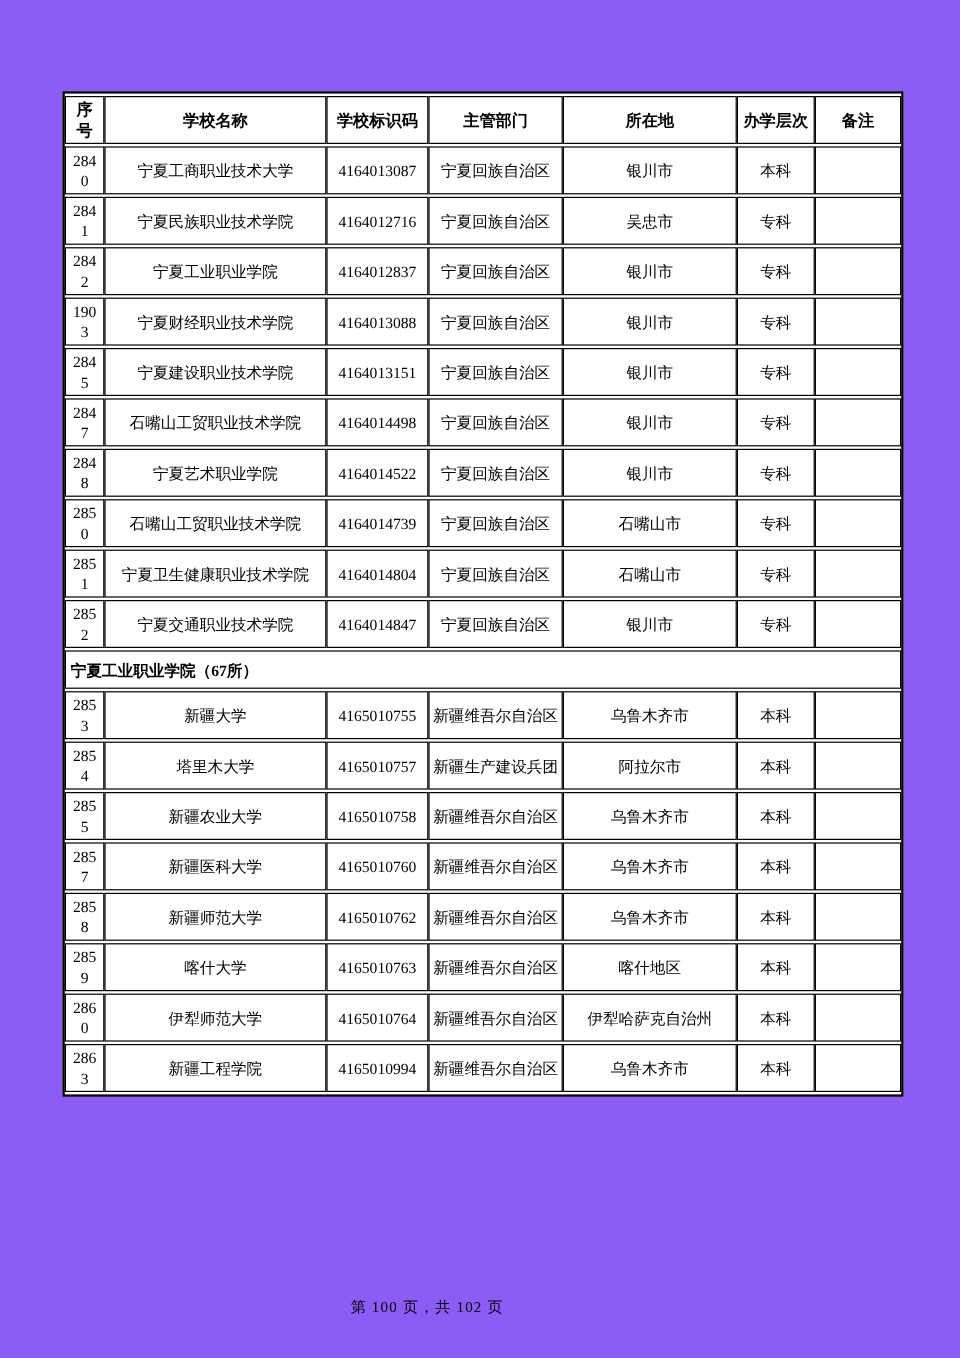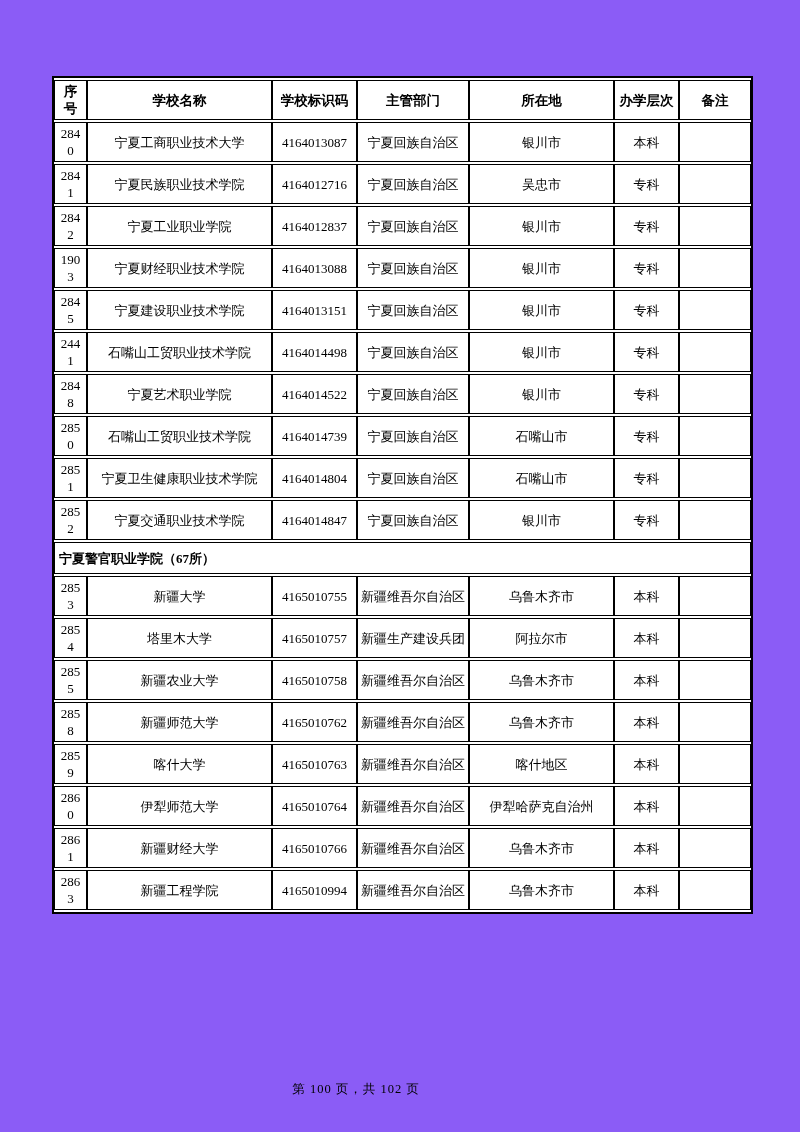--- a/index.html
+++ b/index.html
@@ -112,21 +112,21 @@
           <tr>
             <td>2845</td>
             <td>宁夏建设职业技术学院</td>
             <td>4164013151</td>
             <td>宁夏回族自治区</td>
             <td>银川市</td>
             <td>专科</td>
             <td></td>
           </tr>
           <tr>
-            <td>2441</td>
+            <td>2847</td>
             <td>石嘴山工贸职业技术学院</td>
             <td>4164014498</td>
             <td>宁夏回族自治区</td>
             <td>银川市</td>
             <td>专科</td>
             <td></td>
           </tr>
           <tr>
             <td>2848</td>
             <td>宁夏艺术职业学院</td>
@@ -157,21 +157,21 @@
           <tr>
             <td>2852</td>
             <td>宁夏交通职业技术学院</td>
             <td>4164014847</td>
             <td>宁夏回族自治区</td>
             <td>银川市</td>
             <td>专科</td>
             <td></td>
           </tr>
           <tr>
-            <td colspan="7" class="section">宁夏警官职业学院（67所）</td>
+            <td colspan="7" class="section">宁夏工业职业学院（67所）</td>
           </tr>
           <tr>
             <td>2853</td>
             <td>新疆大学</td>
             <td>4165010755</td>
             <td>新疆维吾尔自治区</td>
             <td>乌鲁木齐市</td>
             <td>本科</td>
             <td></td>
           </tr>
@@ -187,20 +187,29 @@
           <tr>
             <td>2855</td>
             <td>新疆农业大学</td>
             <td>4165010758</td>
             <td>新疆维吾尔自治区</td>
             <td>乌鲁木齐市</td>
             <td>本科</td>
             <td></td>
           </tr>
           <tr>
+            <td>2857</td>
+            <td>新疆医科大学</td>
+            <td>4165010760</td>
+            <td>新疆维吾尔自治区</td>
+            <td>乌鲁木齐市</td>
+            <td>本科</td>
+            <td></td>
+          </tr>
+          <tr>
             <td>2858</td>
             <td>新疆师范大学</td>
             <td>4165010762</td>
             <td>新疆维吾尔自治区</td>
             <td>乌鲁木齐市</td>
             <td>本科</td>
             <td></td>
           </tr>
           <tr>
             <td>2859</td>
@@ -214,29 +223,20 @@
           <tr>
             <td>2860</td>
             <td>伊犁师范大学</td>
             <td>4165010764</td>
             <td>新疆维吾尔自治区</td>
             <td>伊犁哈萨克自治州</td>
             <td>本科</td>
             <td></td>
           </tr>
           <tr>
-            <td>2861</td>
-            <td>新疆财经大学</td>
-            <td>4165010766</td>
-            <td>新疆维吾尔自治区</td>
-            <td>乌鲁木齐市</td>
-            <td>本科</td>
-            <td></td>
-          </tr>
-          <tr>
             <td>2863</td>
             <td>新疆工程学院</td>
             <td>4165010994</td>
             <td>新疆维吾尔自治区</td>
             <td>乌鲁木齐市</td>
             <td>本科</td>
             <td></td>
           </tr>
         </tbody>
     </table>

